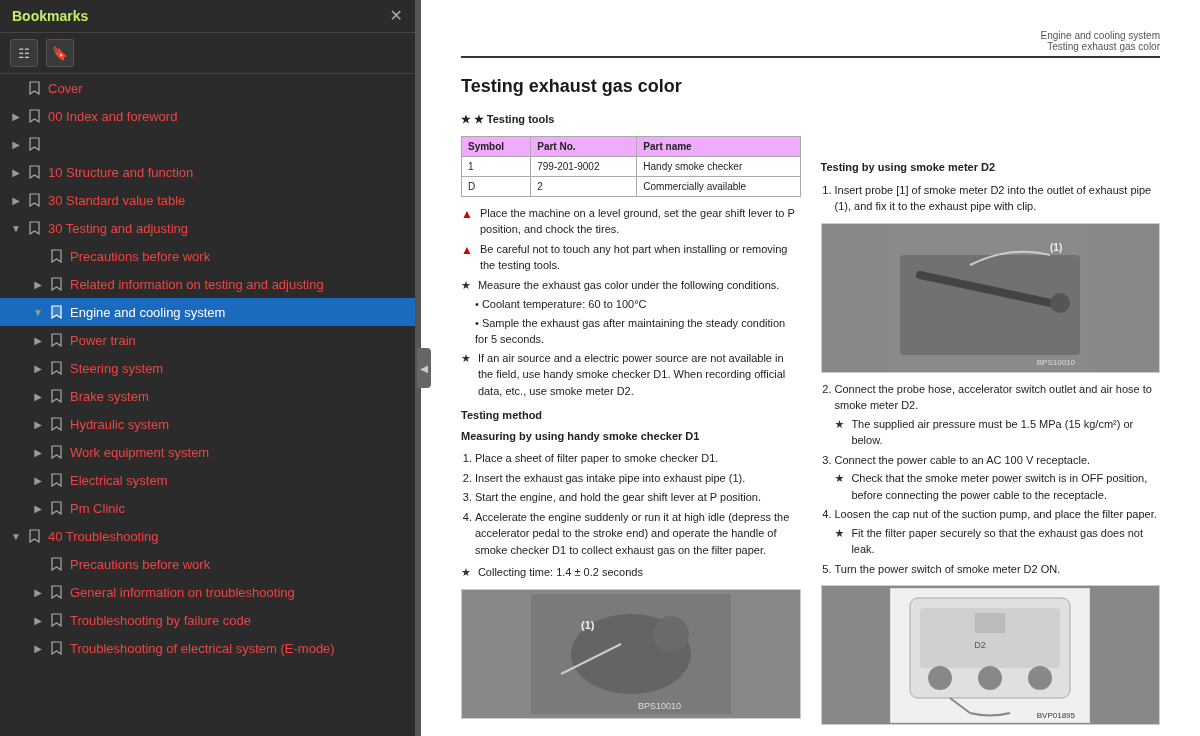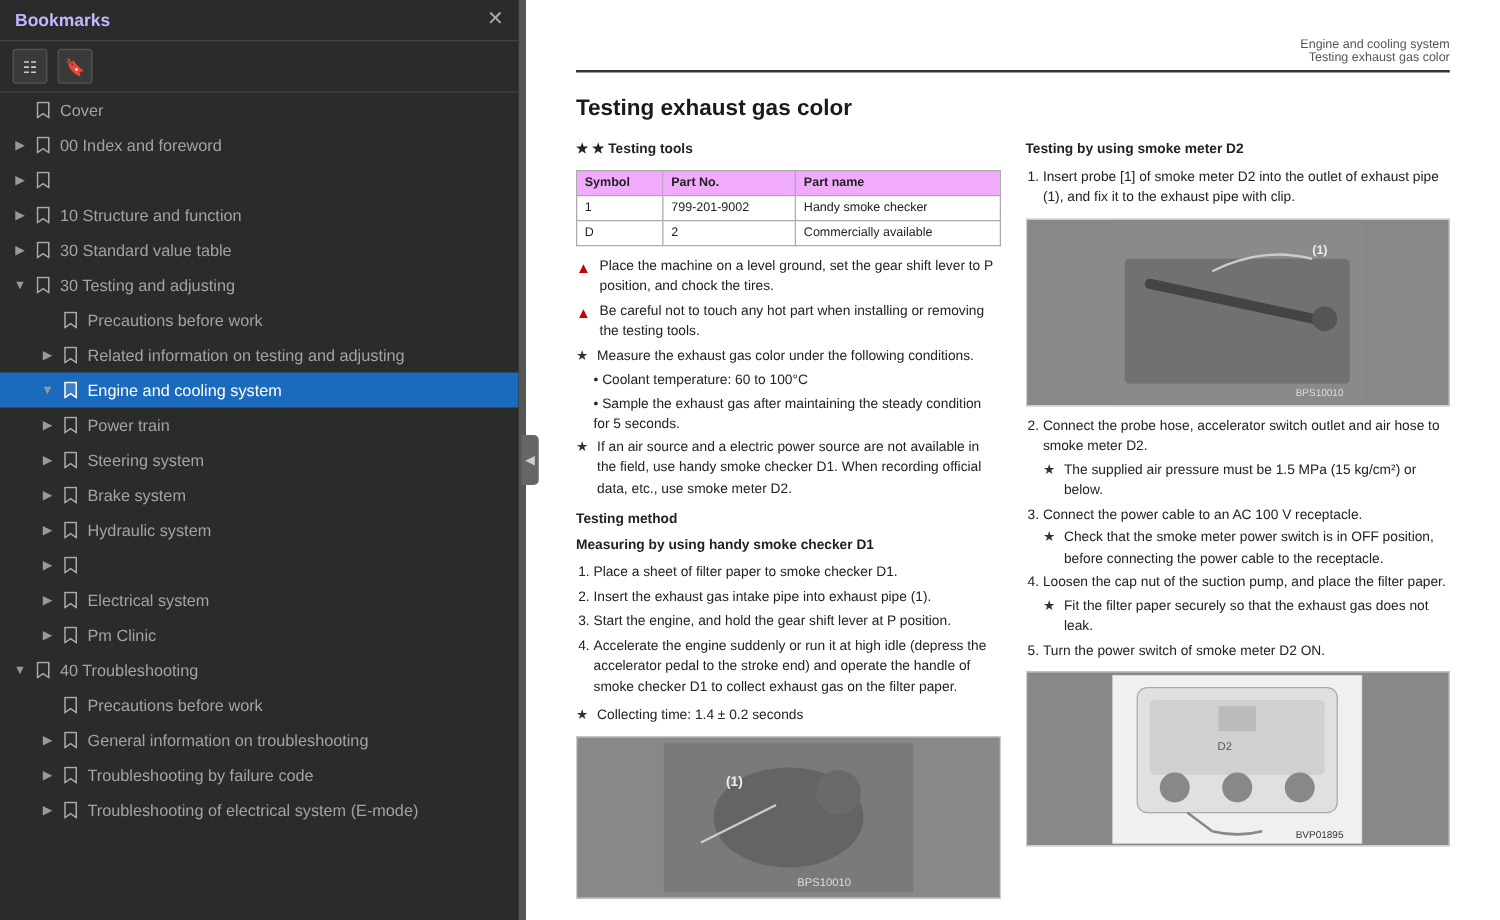--- a/index.html
+++ b/index.html
@@ -23,21 +23,21 @@
       align-items: center;
       justify-content: space-between;
       padding: 8px 12px;
       background: #2b2b2b;
       border-bottom: 1px solid #444;
     }
 
     #bookmark-title {
       font-size: 14px;
       font-weight: 600;
-      color: #c4b5fd;
+      color: #bef264;
     }
 
     #close-btn {
       cursor: pointer;
       font-size: 16px;
       color: #aaa;
       background: none;
       border: none;
       line-height: 1;
     }
@@ -73,21 +73,21 @@
     #bookmark-list::-webkit-scrollbar { width: 8px; }
     #bookmark-list::-webkit-scrollbar-track { background: #2b2b2b; }
     #bookmark-list::-webkit-scrollbar-thumb { background: #555; border-radius: 4px; }
 
     .bm-item {
       display: flex;
       align-items: center;
       padding: 5px 8px;
       cursor: pointer;
       font-size: 13px;
-      color: #a3a3a3;
+      color: #ef4444;
       min-height: 28px;
       position: relative;
     }
     .bm-item.active { background: #1a6bbd; color: #fff; }
 
     .bm-item .toggle {
       width: 16px;
       min-width: 16px;
       display: flex;
       align-items: center;
@@ -373,20 +373,21 @@
         </span>
         <span class="bm-label">Hydraulic system</span>
       </div>
       <div class="bm-item indent-1">
         <span class="toggle collapsed"></span>
         <span class="bookmark-icon">
           <svg width="11" height="14" viewBox="0 0 11 14" fill="none" xmlns="http://www.w3.org/2000/svg">
       <path d="M1 1h9v12l-4.5-3L1 13V1z" stroke="#aaa" stroke-width="1.2" fill="none"></path>
     </svg>
         </span>
+        <span class="bm-label">Work equipment system</span>
       </div>
       <div class="bm-item indent-1">
         <span class="toggle collapsed"></span>
         <span class="bookmark-icon">
           <svg width="11" height="14" viewBox="0 0 11 14" fill="none" xmlns="http://www.w3.org/2000/svg">
       <path d="M1 1h9v12l-4.5-3L1 13V1z" stroke="#aaa" stroke-width="1.2" fill="none"></path>
     </svg>
         </span>
         <span class="bm-label">Electrical system</span>
       </div>
@@ -530,21 +531,21 @@
           <circle cx="140" cy="40" r="18" fill="#6a6a6a"></circle>
           <line x1="30" y1="80" x2="90" y2="50" stroke="#ccc" stroke-width="2"></line>
           <text x="150" y="115" fill="#ddd" font-size="9" text-anchor="end">BPS10010</text>
           <text x="50" y="35" fill="#eee" font-size="11" font-weight="bold">(1)</text>
         </svg>
       </div>
 
     </div>
 
     <div class="doc-right">
-      <div style="font-size:11px; font-weight:bold; margin-bottom:6px;">Testing by using smoke meter D2</div>
+      <div style="font-size:11px; font-weight:bold; margin-bottom:6px;margin-top:48px;">Testing by using smoke meter D2</div>
 
       <ol class="numbered-list">
         <li>Insert probe [1] of smoke meter D2 into the outlet of exhaust pipe (1), and fix it to the exhaust pipe with clip.</li>
       </ol>
 
       <div class="doc-image" style="height:150px;">
         <svg width="200" height="145" viewBox="0 0 200 145">
           <rect width="200" height="145" fill="#8a8a8a"></rect>
           <rect x="10" y="30" width="180" height="100" rx="4" fill="#6a6a6a" opacity="0.8"></rect>
           <line x1="30" y1="50" x2="170" y2="80" stroke="#444" stroke-width="8" stroke-linecap="round"></line>

